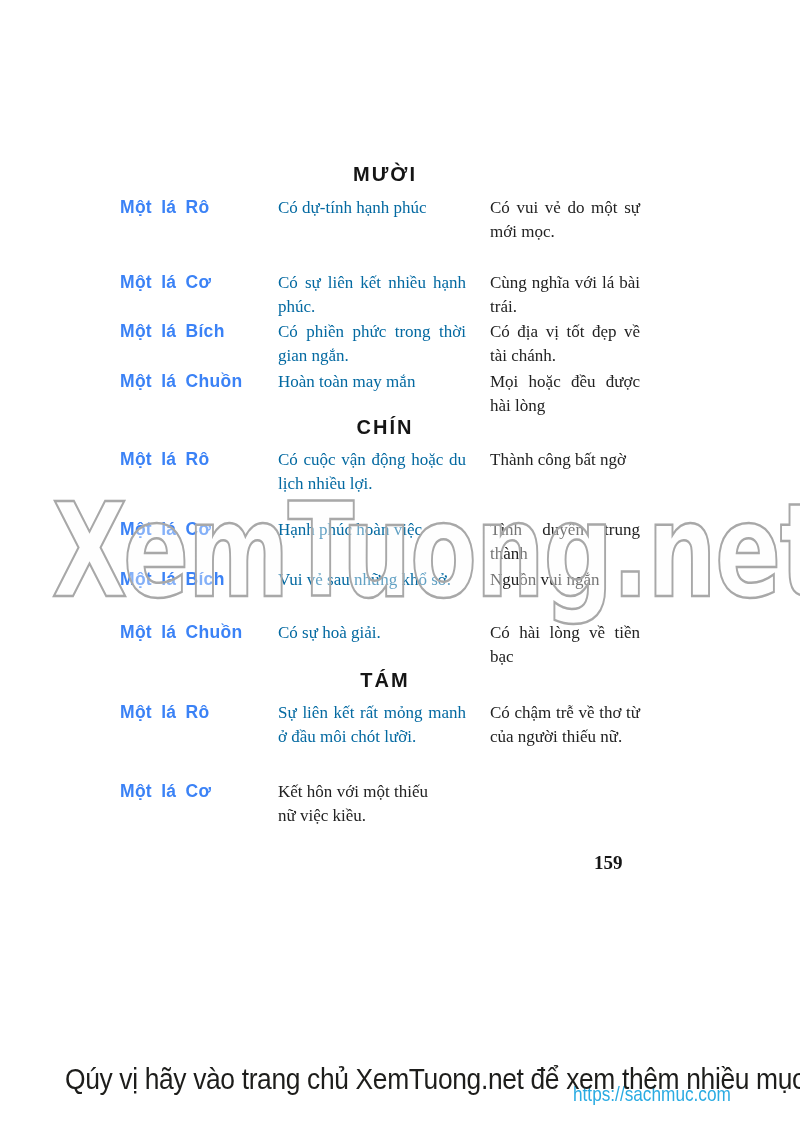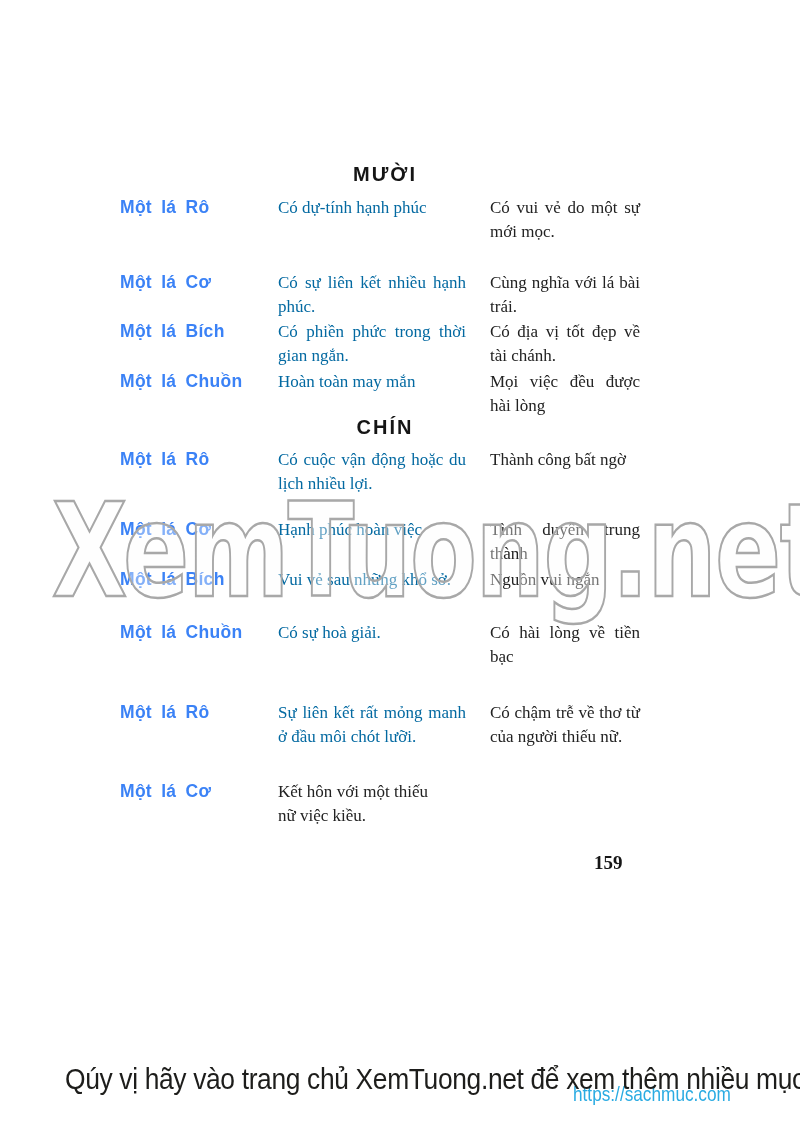--- a/index.html
+++ b/index.html
@@ -82,21 +82,21 @@
     <div class="note">Cùng nghĩa với lá bài trái.</div>
   </div>
   <div class="row" style="top:320px">
     <div class="card">Một lá Bích</div>
     <div class="meaning">Có phiền phức trong thời gian ngắn.</div>
     <div class="note">Có địa vị tốt đẹp về tài chánh.</div>
   </div>
   <div class="row" style="top:370px">
     <div class="card">Một lá Chuồn</div>
     <div class="meaning">Hoàn toàn may mắn</div>
-    <div class="note">Mọi việc đều được hài lòng</div>
+    <div class="note">Mọi hoặc đều được hài lòng</div>
   </div>
 
   <div class="sec-title" style="top:416px">CHÍN</div>
 
   <div class="row" style="top:448px">
     <div class="card">Một lá Rô</div>
     <div class="meaning">Có cuộc vận động hoặc du lịch nhiều lợi.</div>
     <div class="note">Thành công bất ngờ</div>
   </div>
   <div class="row" style="top:518px">
@@ -108,20 +108,21 @@
     <div class="card">Một lá Bích</div>
     <div class="meaning">Vui vẻ sau những khổ sở.</div>
     <div class="note">Nguồn vui ngắn</div>
   </div>
   <div class="row" style="top:621px">
     <div class="card">Một lá Chuồn</div>
     <div class="meaning">Có sự hoà giải.</div>
     <div class="note">Có hài lòng về tiền bạc</div>
   </div>
 
+  <div class="sec-title" style="top:669px">TÁM</div>
 
   <div class="row" style="top:701px">
     <div class="card">Một lá Rô</div>
     <div class="meaning">Sự liên kết rất mỏng manh ở đầu môi chót lưỡi.</div>
     <div class="note">Có chậm trễ về thơ từ của người thiếu nữ.</div>
   </div>
   <div class="row" style="top:780px">
     <div class="card">Một lá Cơ</div>
     <div class="note">Kết hôn với một thiếu nữ việc kiều.</div>
   </div>

